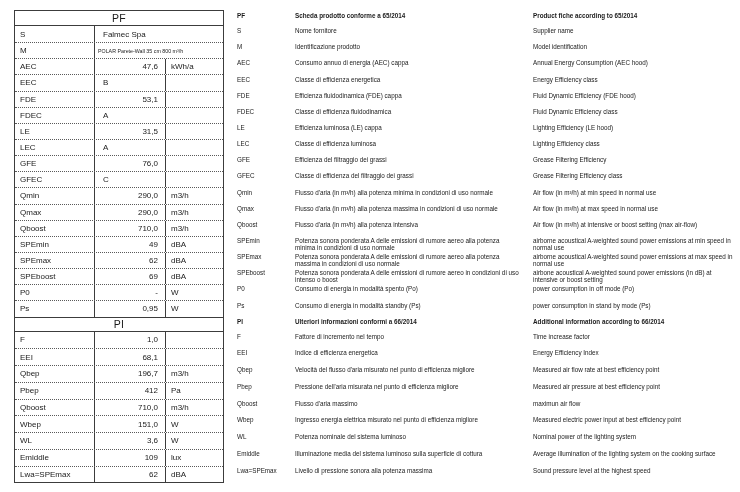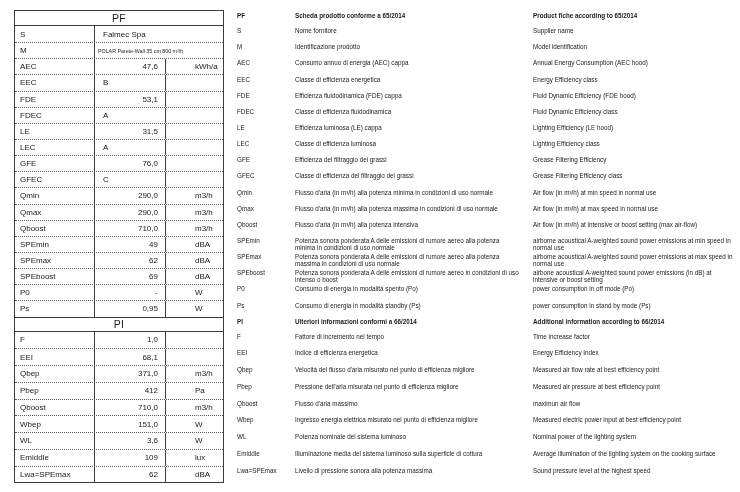--- a/index.html
+++ b/index.html
@@ -21,21 +21,21 @@
   }
   .ltable > .trow.section:first-child{border-top:none;}
   .trow.data + .trow.data{border-top:1px dotted var(--dot);}
   .hcell{font-size:10.5px;letter-spacing:.3px;}
   .cell{display:flex;align-items:center;box-sizing:border-box;font-size:8px;white-space:nowrap;overflow:hidden;}
   .cell.label{width:80px;padding-left:5px;border-right:1px solid var(--b);}
   .cell.value{width:71px;justify-content:flex-end;padding-right:7px;border-right:1px solid var(--b);}
   .cell.value.left{justify-content:flex-start;padding-left:8px;padding-right:0;}
   .cell.value.span{width:128px;border-right:none;}
   .cell.value.small{font-size:5.3px;padding-left:3px;}
-  .cell.unit{flex:1;padding-left:5px;margin-left:24px;}
+  .cell.unit{flex:1;padding-left:5px;}
   
   .dgrid{position:absolute;left:237px;top:10px;width:497px;}
   .drow{display:flex;align-items:flex-start;box-sizing:border-box;}
   .drow.section{font-weight:bold;}
   .dcode,.dit,.den{font-size:6.3px;line-height:6.9px;padding-top:3.2px;box-sizing:border-box;}
   .dcode{width:58px;flex:none;white-space:nowrap;}
   .dit{width:238px;flex:none;padding-right:12px;}
   .den{flex:1;}
 </style>
 </head>
@@ -142,21 +142,21 @@
         <div class="cell value">1,0</div>
         <div class="cell unit"></div>
       </div>
       <div class="trow data" style="height: 16.75px;">
         <div class="cell label">EEI</div>
         <div class="cell value">68,1</div>
         <div class="cell unit"></div>
       </div>
       <div class="trow data" style="height: 16.75px;">
         <div class="cell label">Qbep</div>
-        <div class="cell value">371,0</div>
+        <div class="cell value">196,7</div>
         <div class="cell unit">m3/h</div>
       </div>
       <div class="trow data" style="height: 16.75px;">
         <div class="cell label">Pbep</div>
         <div class="cell value">412</div>
         <div class="cell unit">Pa</div>
       </div>
       <div class="trow data" style="height: 16.75px;">
         <div class="cell label">Qboost</div>
         <div class="cell value">710,0</div>

